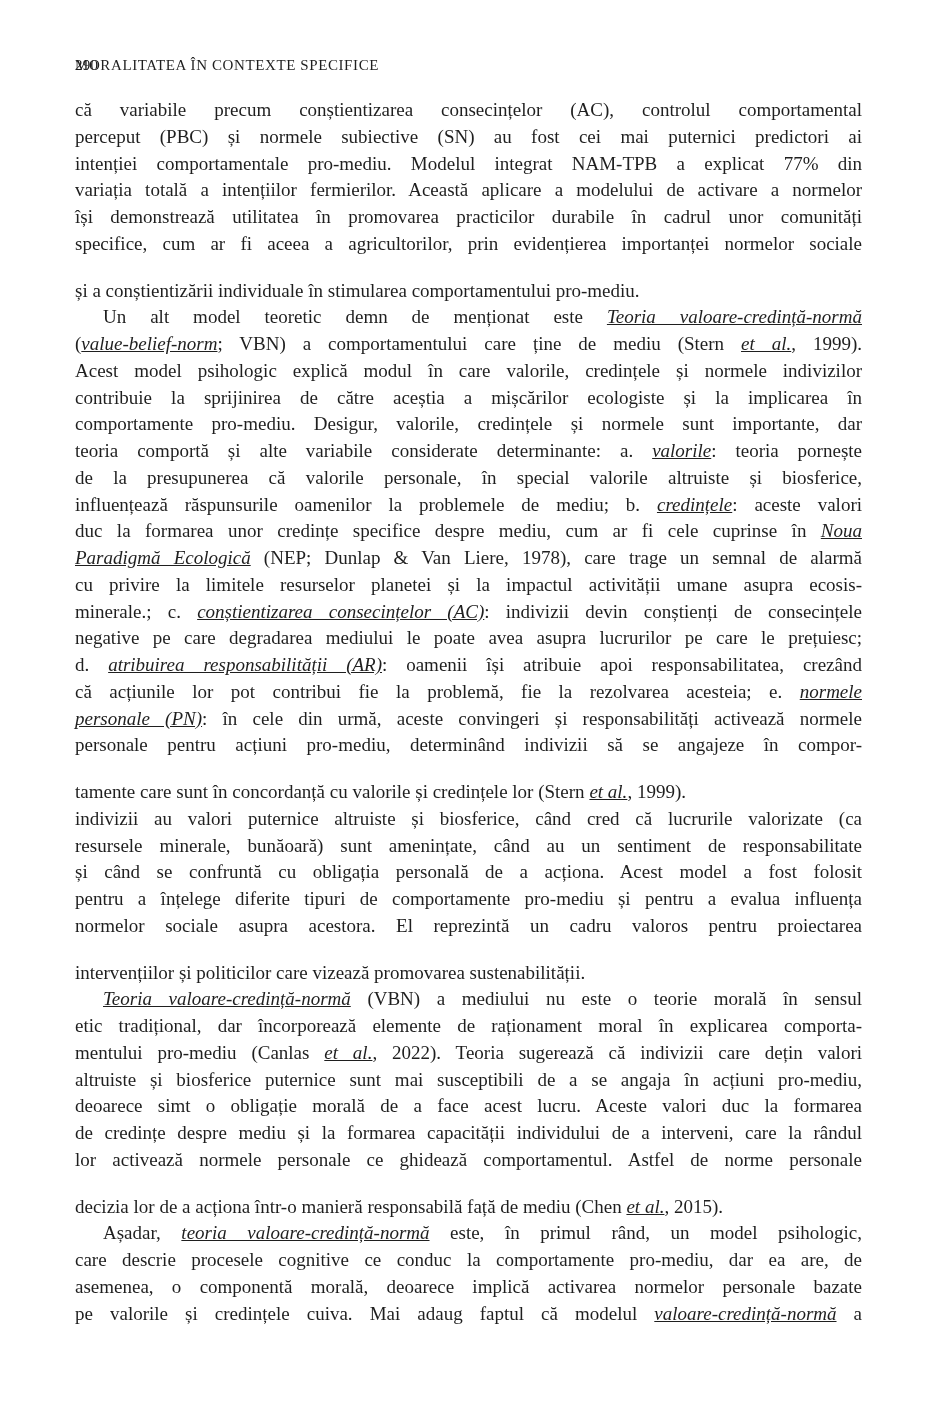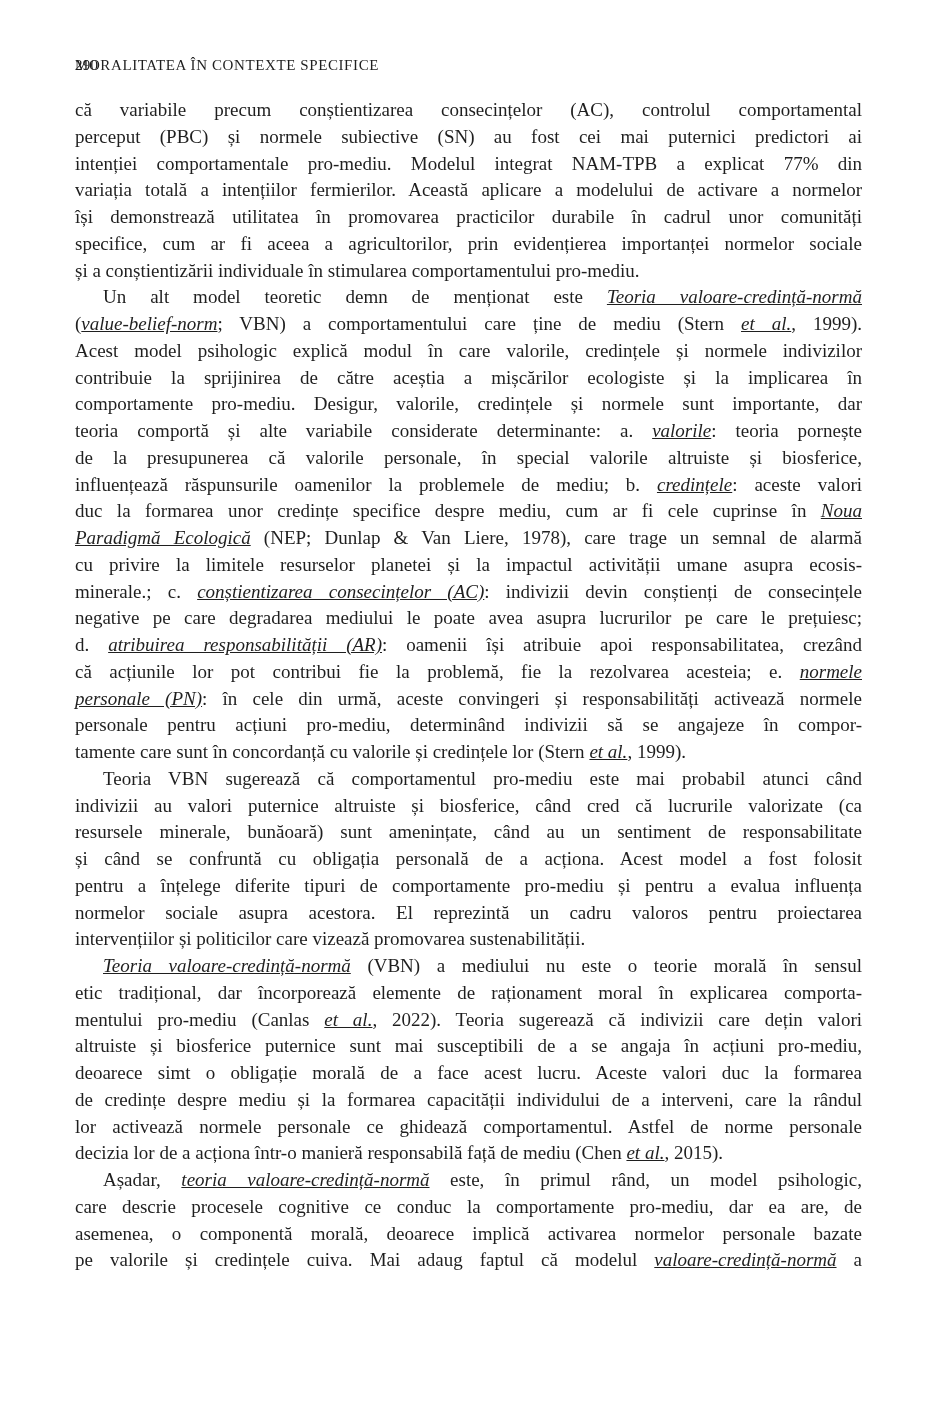--- a/index.html
+++ b/index.html
@@ -16,21 +16,21 @@
   .page-number { position: absolute; left: 0; top: 0; }
   .running-title { position: absolute; left: 0; right: 0; top: 0; text-align: left; letter-spacing: 0.6px; }
   .body-text {
     position: absolute; left: 75px; top: 97px; width: 787px;
     font-size: 19px; line-height: 26.75px;
   }
   .line {
     display: block; height: 26.75px; white-space: nowrap;
     text-align: justify; text-align-last: justify;
   }
-  .line.last { text-align-last: left; }
+  .line.last { text-align-last: left; margin-top: 20px; }
   .line.indent { padding-left: 28px; }
   .line span.it { font-style: italic; text-decoration: underline; }
 </style>
 </head>
 <body>
 
 <div class="page">
   <div class="running-head">
     <span class="page-number">290</span>
     <span class="running-title">MORALITATEA ÎN CONTEXTE SPECIFICE</span>
@@ -59,21 +59,20 @@
         <span class="line"><span>cu privire la limitele resurselor planetei și la impactul activității umane asupra ecosis-</span></span>
         <span class="line"><span>minerale.; c. </span><span class="it">conștientizarea consecințelor (AC)</span><span>: indivizii devin conștienți de consecințele</span></span>
         <span class="line"><span>negative pe care degradarea mediului le poate avea asupra lucrurilor pe care le prețuiesc;</span></span>
         <span class="line"><span>d. </span><span class="it">atribuirea responsabilității (AR)</span><span>: oamenii își atribuie apoi responsabilitatea, crezând</span></span>
         <span class="line"><span>că acțiunile lor pot contribui fie la problemă, fie la rezolvarea acesteia; e. </span><span class="it">normele</span></span>
         <span class="line"><span class="it">personale (PN)</span><span>: în cele din urmă, aceste convingeri și responsabilități activează normele</span></span>
         <span class="line"><span>personale pentru acțiuni pro-mediu, determinând indivizii să se angajeze în compor-</span></span>
         <span class="line last"><span>tamente care sunt în concordanță cu valorile și credințele lor (Stern </span><span class="it">et al.</span><span>, 1999).</span></span>
       </div>
       <div>
-        <span class="line indent"><span>Teoria VBN sugerează că comportamentul pro-mediu este mai probabil atunci când</span></span>
         <span class="line"><span>indivizii au valori puternice altruiste și biosferice, când cred că lucrurile valorizate (ca</span></span>
         <span class="line"><span>resursele minerale, bunăoară) sunt amenințate, când au un sentiment de responsabilitate</span></span>
         <span class="line"><span>și când se confruntă cu obligația personală de a acționa. Acest model a fost folosit</span></span>
         <span class="line"><span>pentru a înțelege diferite tipuri de comportamente pro-mediu și pentru a evalua influența</span></span>
         <span class="line"><span>normelor sociale asupra acestora. El reprezintă un cadru valoros pentru proiectarea</span></span>
         <span class="line last"><span>intervențiilor și politicilor care vizează promovarea sustenabilității.</span></span>
       </div>
       <div>
         <span class="line indent"><span class="it">Teoria valoare-credință-normă</span><span> (VBN) a mediului nu este o teorie morală în sensul</span></span>
         <span class="line"><span>etic tradițional, dar încorporează elemente de raționament moral în explicarea comporta-</span></span>

